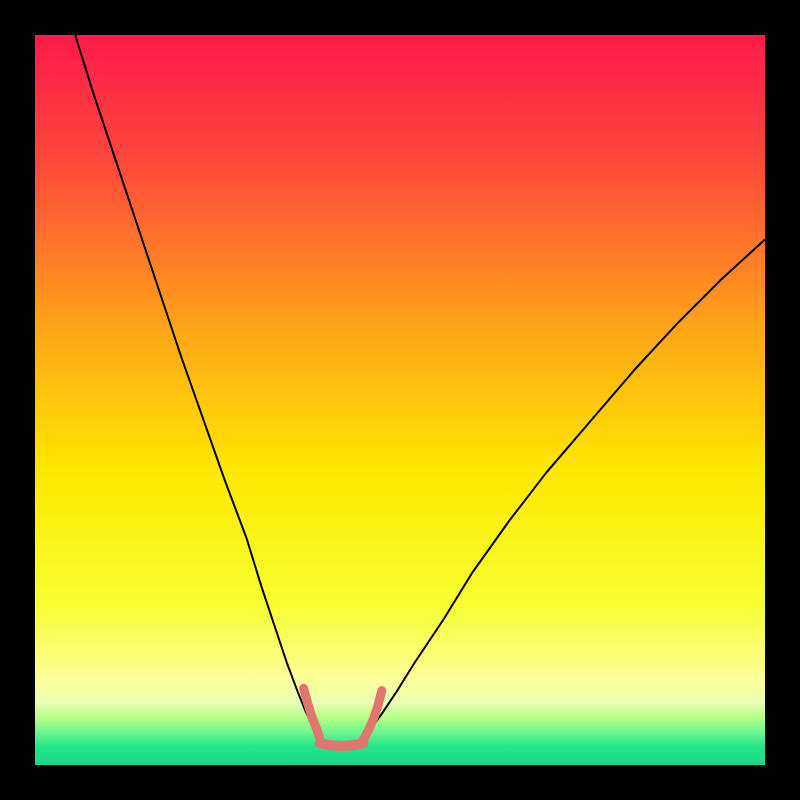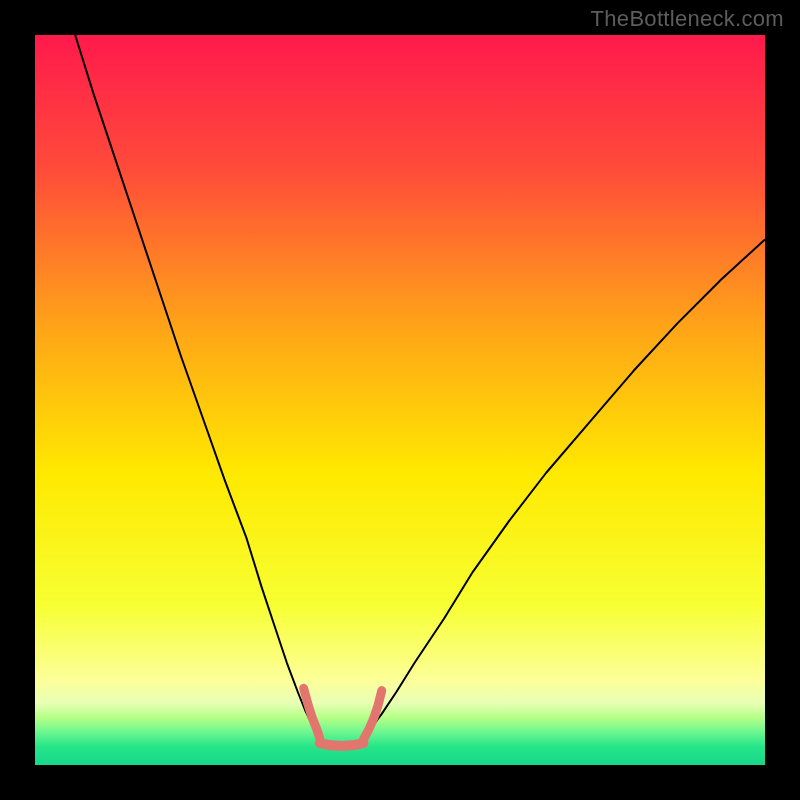--- a/index.html
+++ b/index.html
@@ -36,21 +36,20 @@
     letter-spacing: 0.3px;
   }
   svg {
     display: block;
   }
 </style>
 </head>
 <body>
 
 <div class="frame">
-  <div class="credit">TheBottleneck.com</div>
   <div class="plot-area">
     <svg id="chart-svg" width="730" height="730" viewBox="0 0 730 730" preserveAspectRatio="none">
         <defs>
           <linearGradient id="bg-grad" x1="0" y1="0" x2="0" y2="1">
             <stop offset="0%" stop-color="#ff1a4c"></stop>
             <stop offset="18%" stop-color="#ff4a3a"></stop>
             <stop offset="40%" stop-color="#ffa418"></stop>
             <stop offset="60%" stop-color="#ffe900"></stop>
             <stop offset="78%" stop-color="#f7ff32"></stop>
             <stop offset="88.5%" stop-color="#fcff9a"></stop>

